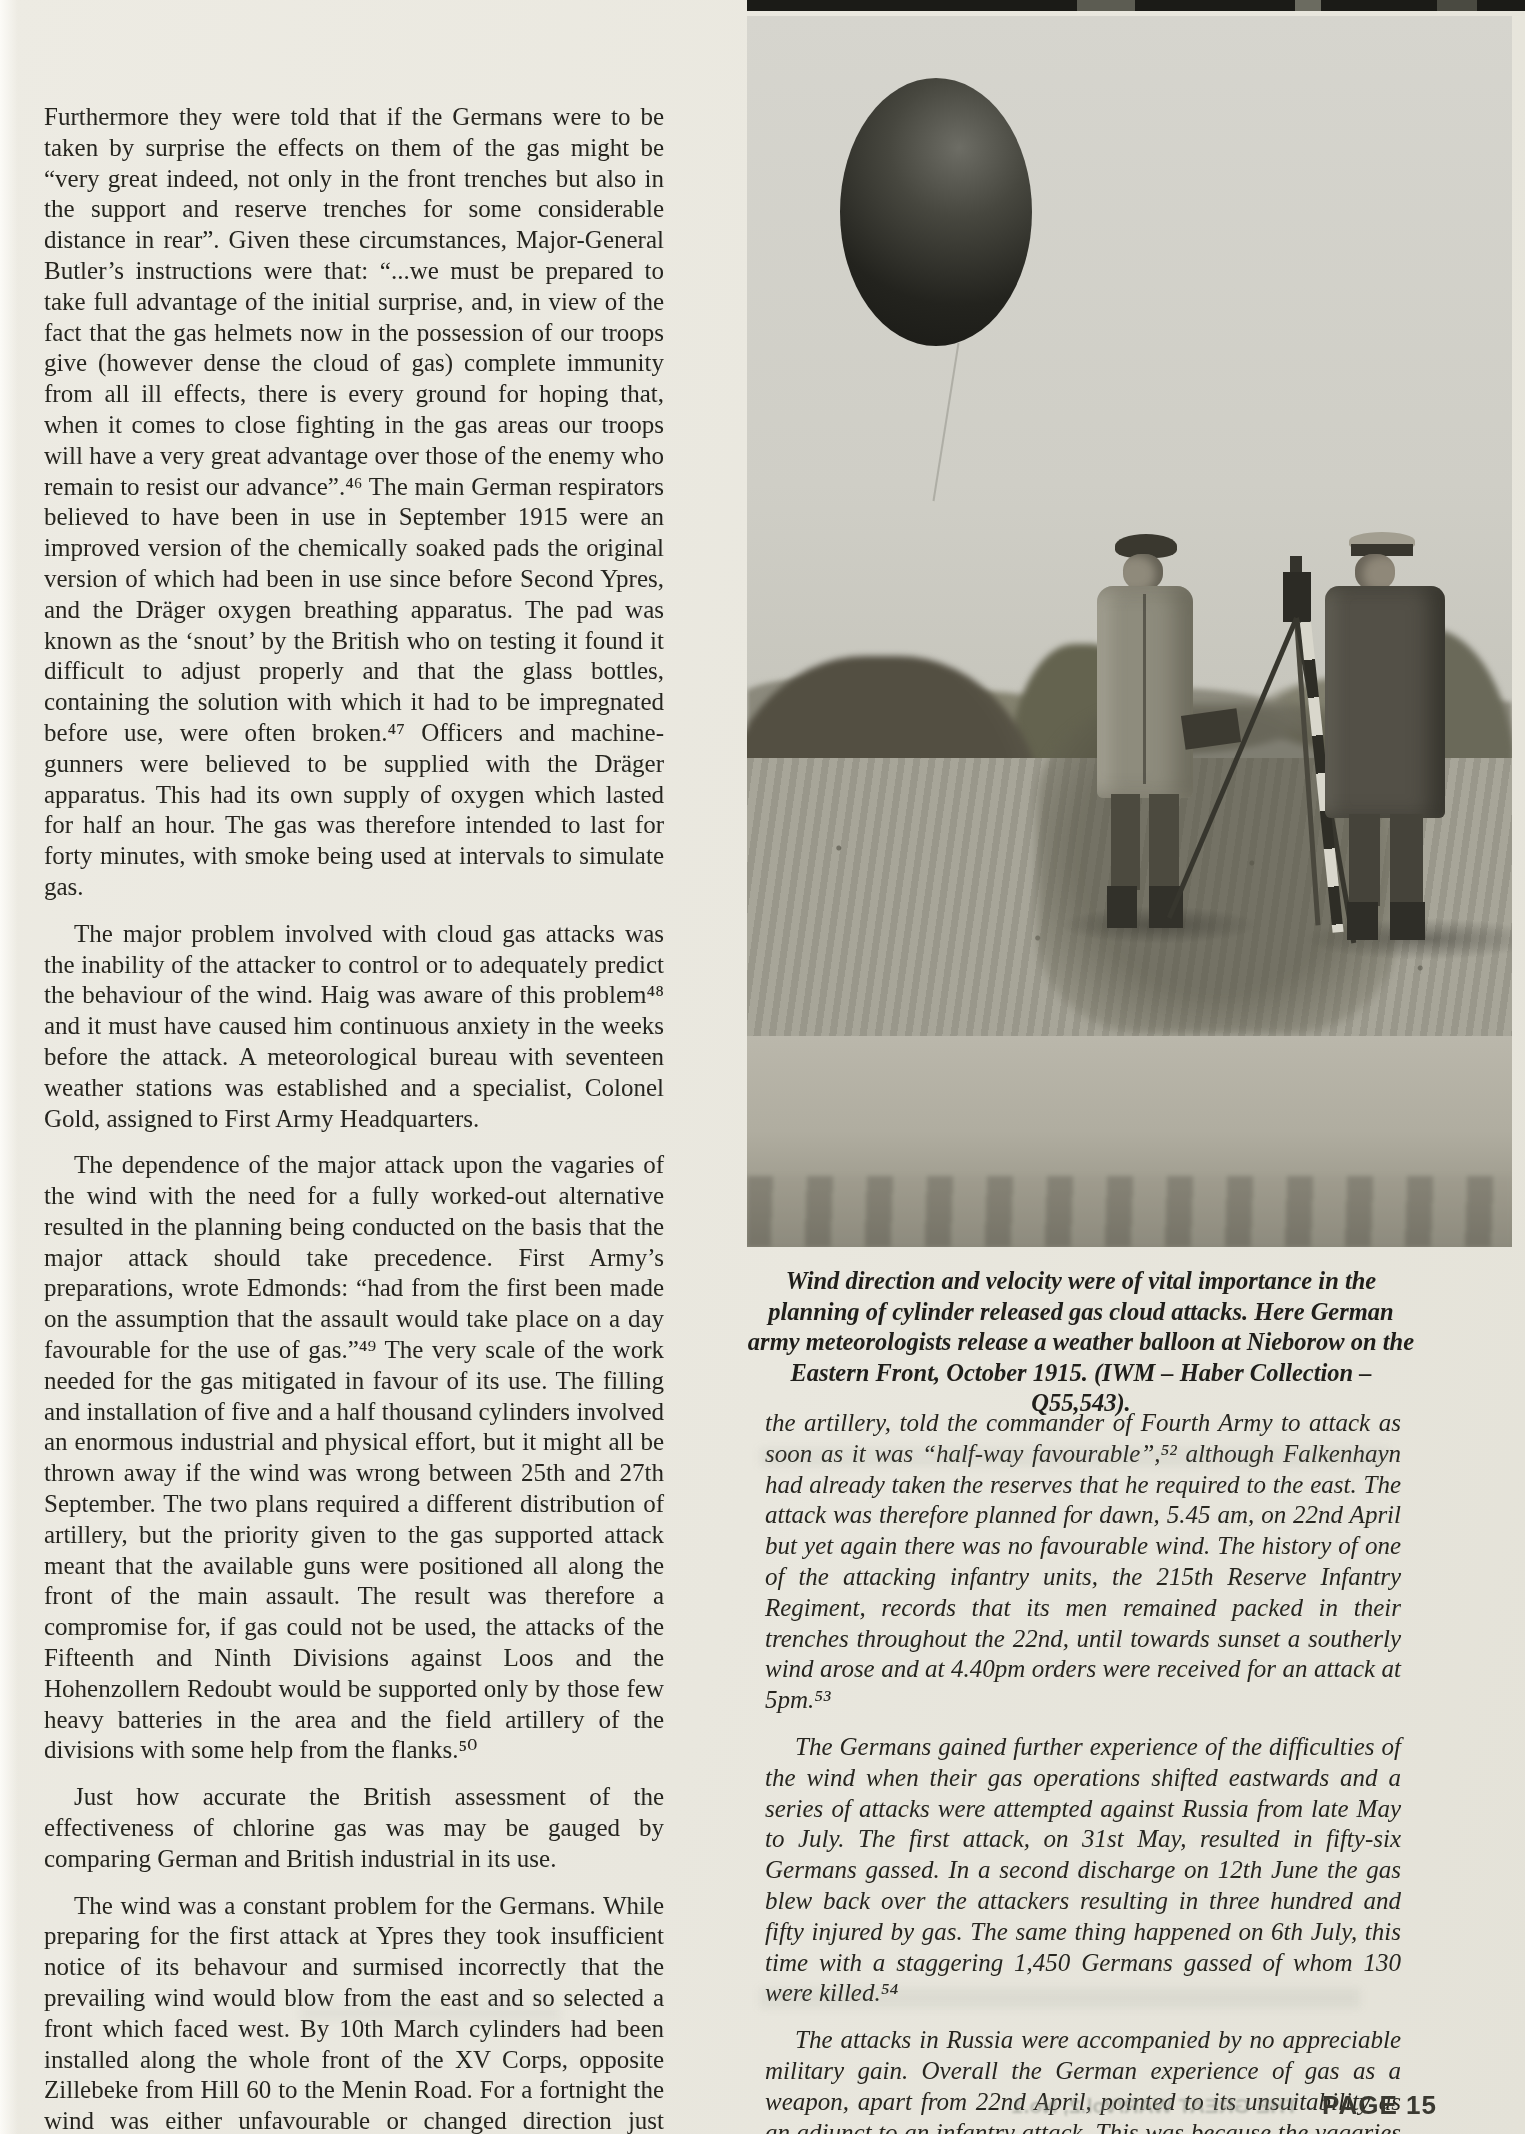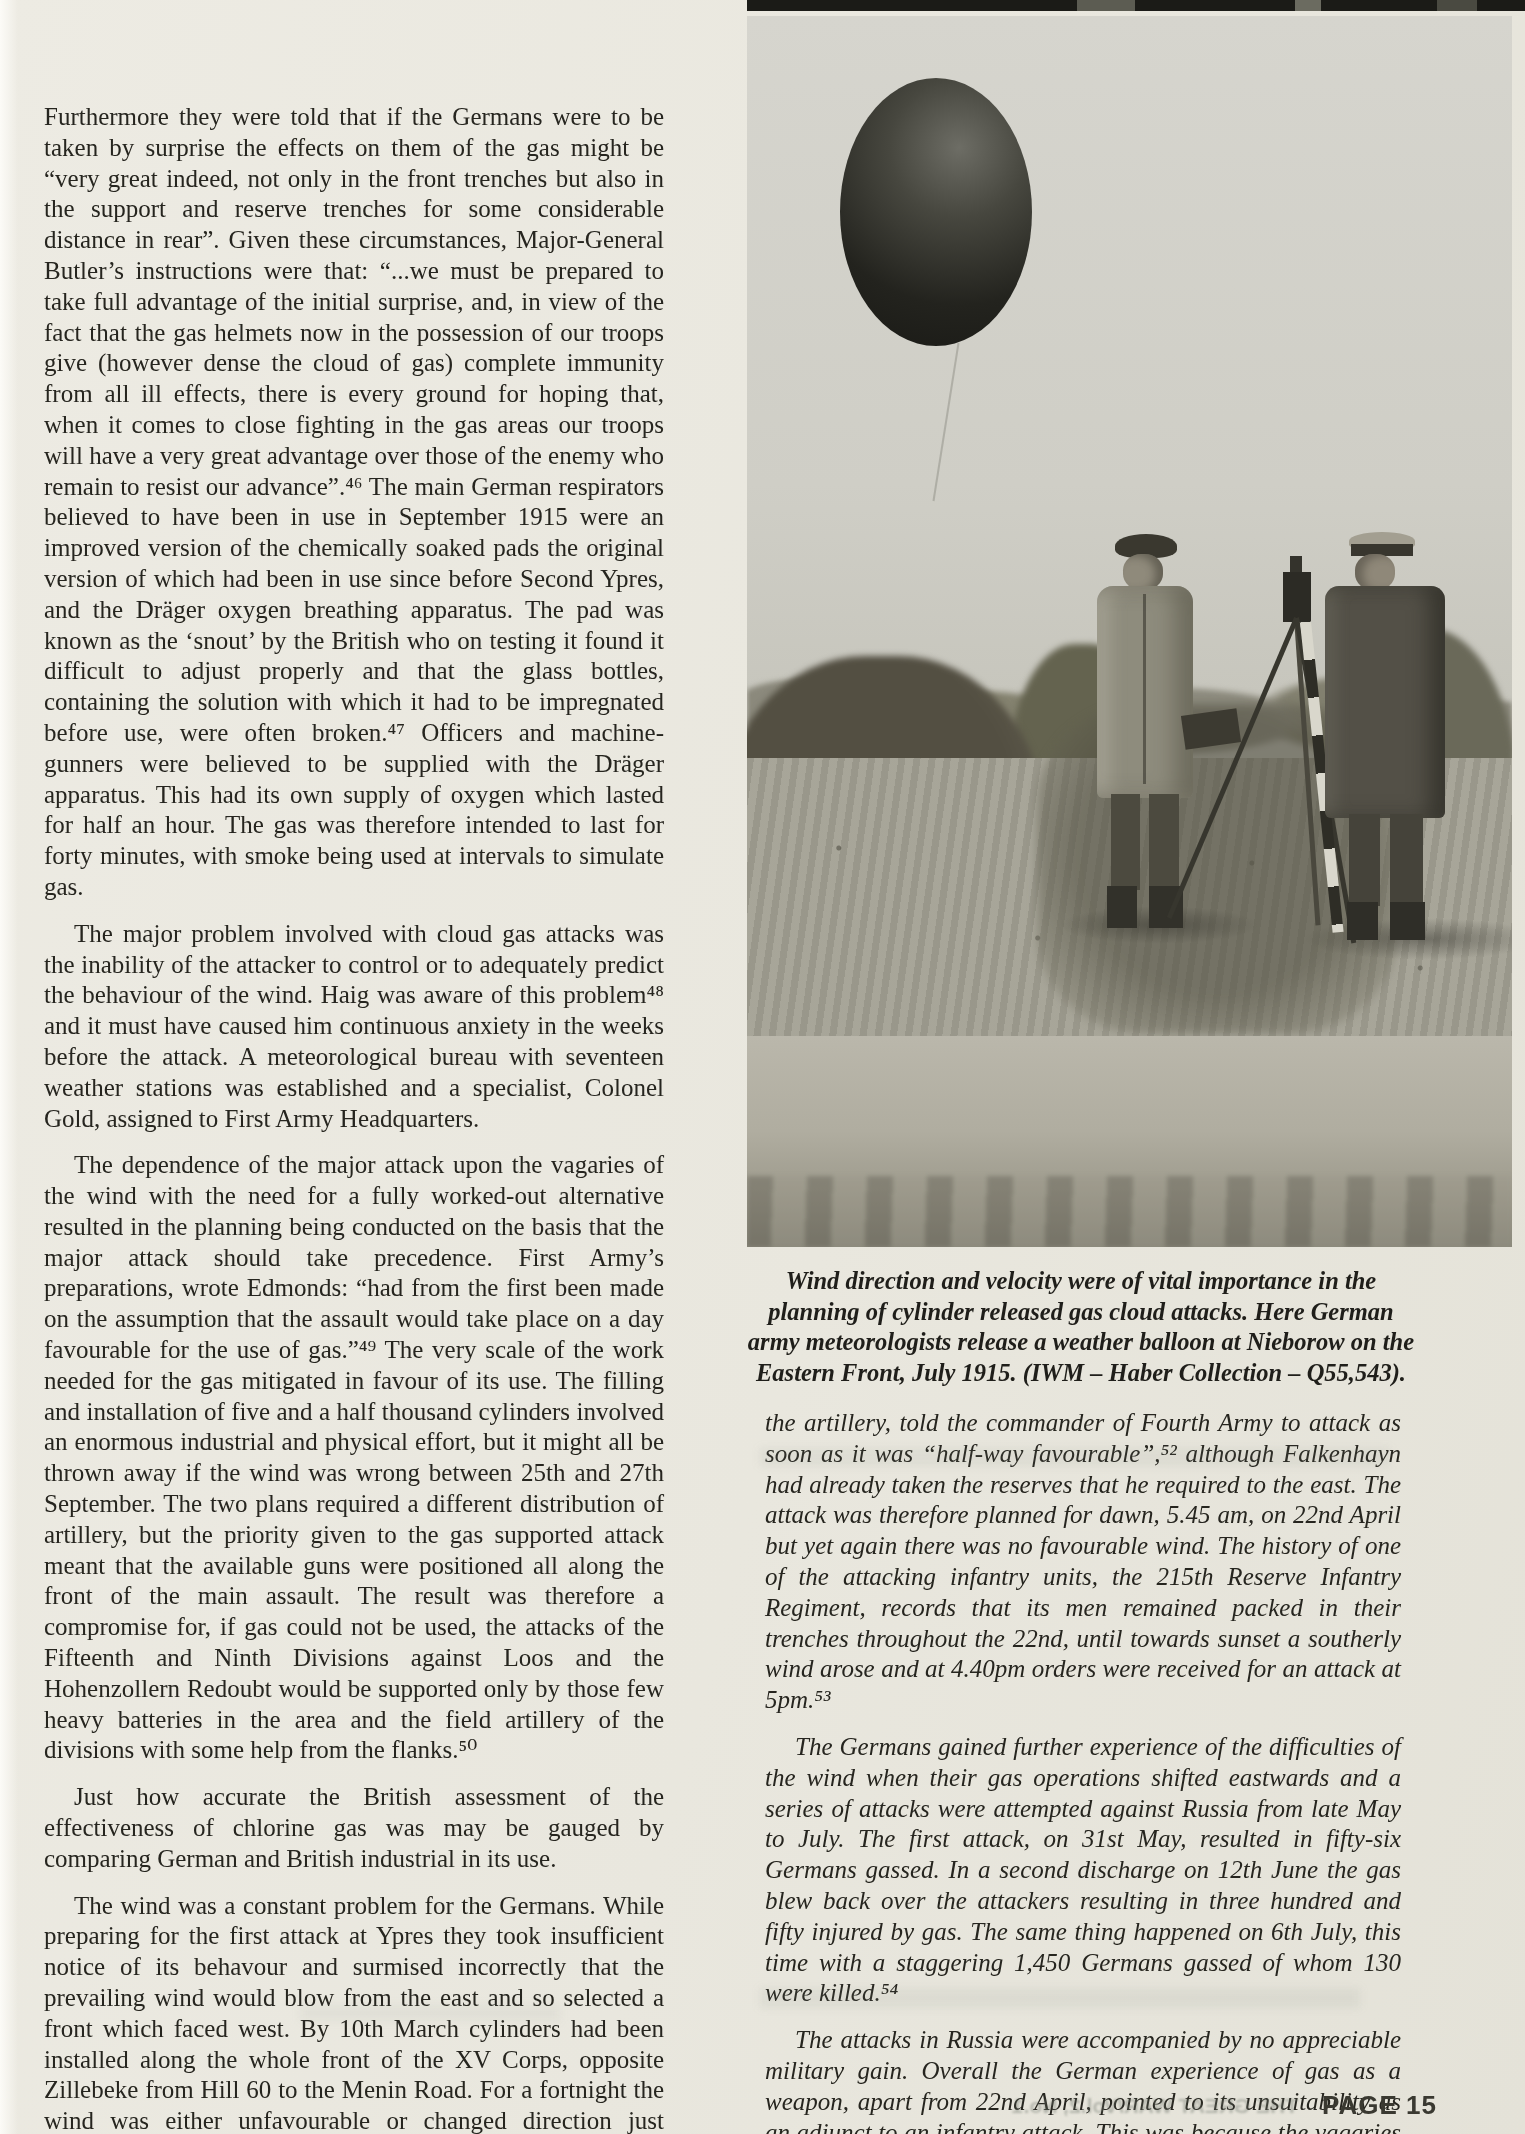--- a/index.html
+++ b/index.html
@@ -154,21 +154,21 @@
     <div class="soldier soldier-b">
       <div class="b-capcrown"></div>
       <div class="b-capband"></div>
       <div class="b-face"></div>
       <div class="b-tunic"></div>
       <div class="b-legs"></div>
       <div class="b-boots"></div>
     </div>
   </div>
 
-  <div class="caption">Wind direction and velocity were of vital importance in the planning of cylinder released gas cloud attacks. Here German army meteorologists release a weather balloon at Nieborow on the Eastern Front, July 1915. (IWM – Haber Collection – Q55,543).</div>
+  <div class="caption">Wind direction and velocity were of vital importance in the planning of cylinder released gas cloud attacks. Here German army meteorologists release a weather balloon at Nieborow on the Eastern Front, October 1915. (IWM – Haber Collection – Q55,543).</div>
 
   <div class="col col-left">
     <p class="noindent">Furthermore they were told that if the Germans were to be taken by surprise the effects on them of the gas might be “very great indeed, not only in the front trenches but also in the support and reserve trenches for some considerable distance in rear”. Given these circumstances, Major-General Butler’s instructions were that: “...we must be prepared to take full advantage of the initial surprise, and, in view of the fact that the gas helmets now in the possession of our troops give (however dense the cloud of gas) complete immunity from all ill effects, there is every ground for hoping that, when it comes to close fighting in the gas areas our troops will have a very great advantage over those of the enemy who remain to resist our advance”.⁴⁶ The main German respirators believed to have been in use in September 1915 were an improved version of the chemically soaked pads the original version of which had been in use since before Second Ypres, and the Dräger oxygen breathing apparatus. The pad was known as the ‘snout’ by the British who on testing it found it difficult to adjust properly and that the glass bottles, containing the solution with which it had to be impregnated before use, were often broken.⁴⁷ Officers and machine-gunners were believed to be supplied with the Dräger apparatus. This had its own supply of oxygen which lasted for half an hour. The gas was therefore intended to last for forty minutes, with smoke being used at intervals to simulate gas.</p>
     <p>The major problem involved with cloud gas attacks was the inability of the attacker to control or to adequately predict the behaviour of the wind. Haig was aware of this problem⁴⁸ and it must have caused him continuous anxiety in the weeks before the attack. A meteorological bureau with seventeen weather stations was established and a specialist, Colonel Gold, assigned to First Army Headquarters.</p>
     <p>The dependence of the major attack upon the vagaries of the wind with the need for a fully worked-out alternative resulted in the planning being conducted on the basis that the major attack should take precedence. First Army’s preparations, wrote Edmonds: “had from the first been made on the assumption that the assault would take place on a day favourable for the use of gas.”⁴⁹ The very scale of the work needed for the gas mitigated in favour of its use. The filling and installation of five and a half thousand cylinders involved an enormous industrial and physical effort, but it might all be thrown away if the wind was wrong between 25th and 27th September. The two plans required a different distribution of artillery, but the priority given to the gas supported attack meant that the available guns were positioned all along the front of the main assault. The result was therefore a compromise for, if gas could not be used, the attacks of the Fifteenth and Ninth Divisions against Loos and the Hohenzollern Redoubt would be supported only by those few heavy batteries in the area and the field artillery of the divisions with some help from the flanks.⁵⁰</p>
     <p>Just how accurate the British assessment of the effectiveness of chlorine gas was may be gauged by comparing German and British industrial in its use.</p>
     <p>The wind was a constant problem for the Germans. While preparing for the first attack at Ypres they took insufficient notice of its behavour and surmised incorrectly that the prevailing wind would blow from the east and so selected a front which faced west. By 10th March cylinders had been installed along the whole front of the XV Corps, opposite Zillebeke from Hill 60 to the Menin Road. For a fortnight the wind was either unfavourable or changed direction just before an attack was to be launched. On two occasions at the beginning of March shell-fire punctured cylinders and on the second, three men were killed and fifty injured by chlorine.⁵¹ Finally it was decided on 25th March to find a more favourable location and by 11th April cylinders had been dug-in along the line Steenstraat to Poelcapelle. Pressure to attack now came from Falkenhayn who required troops for Russia and Fourth Army ordered the attack for 15th April. However, the wind was wrong, as it was for the rescheduled attack on 20th April. The next day Falkenhayn and Tappen, a chemical expert from</p>
   </div>
 
   <div class="col col-right">

